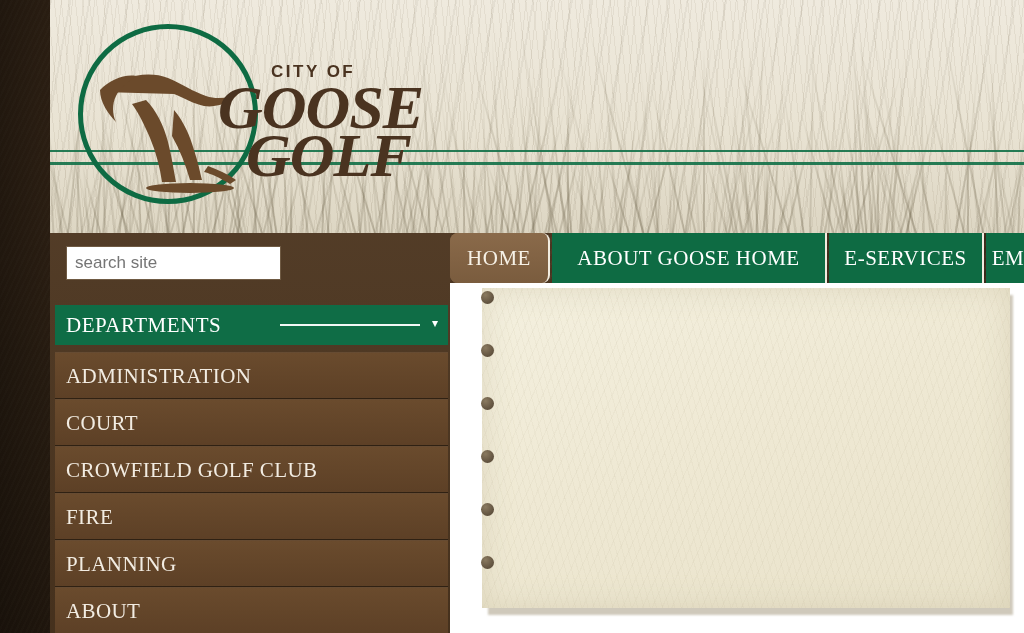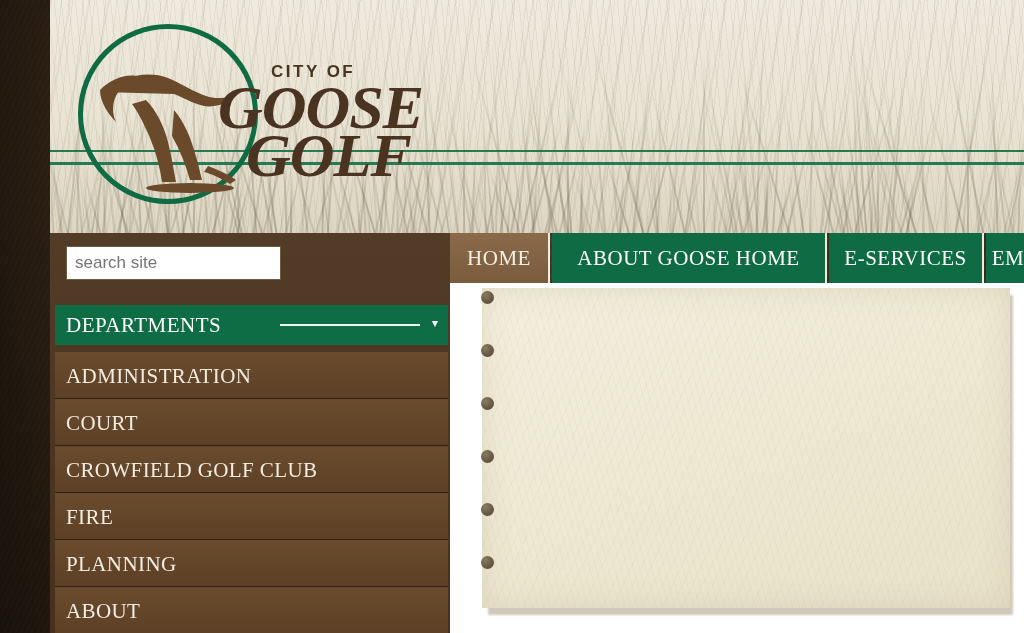--- a/index.html
+++ b/index.html
@@ -546,21 +546,21 @@
         <ellipse cx="100" cy="148" rx="44" ry="5" fill="#6b4a2b"></ellipse>
         <path d="M118 126 C128 130 138 134 146 140 L140 144 C130 138 122 134 114 132 Z" fill="#6b4a2b"></path>
       </svg>
       <div class="cityof">CITY OF</div>
       <div class="goose-word">GOOSE</div>
       <div class="creek-word">GOLF</div>
     </div>
   </div>
 
   <div id="navbar">
-      <div class="nav-tab active" style="left: 0px; width: 100px;">HOME</div>
+      <div class="nav-tab active" style="left: 0px; width: 100px; border-radius: 8px;">HOME</div>
       <div class="nav-tab" style="left: 102px; width: 275px;">ABOUT GOOSE HOME</div>
       <div class="nav-tab" style="left: 379px; width: 155px;">E-SERVICES</div>
       <div class="nav-tab" style="left: 536px; width: 46px;">EM</div>
     </div>
 
   <div id="sidebar">
     <div id="departments-bar">
       <div class="dep-label">DEPARTMENTS</div>
       <div class="dep-rule"></div>
       <div class="dep-caret">▾</div>

